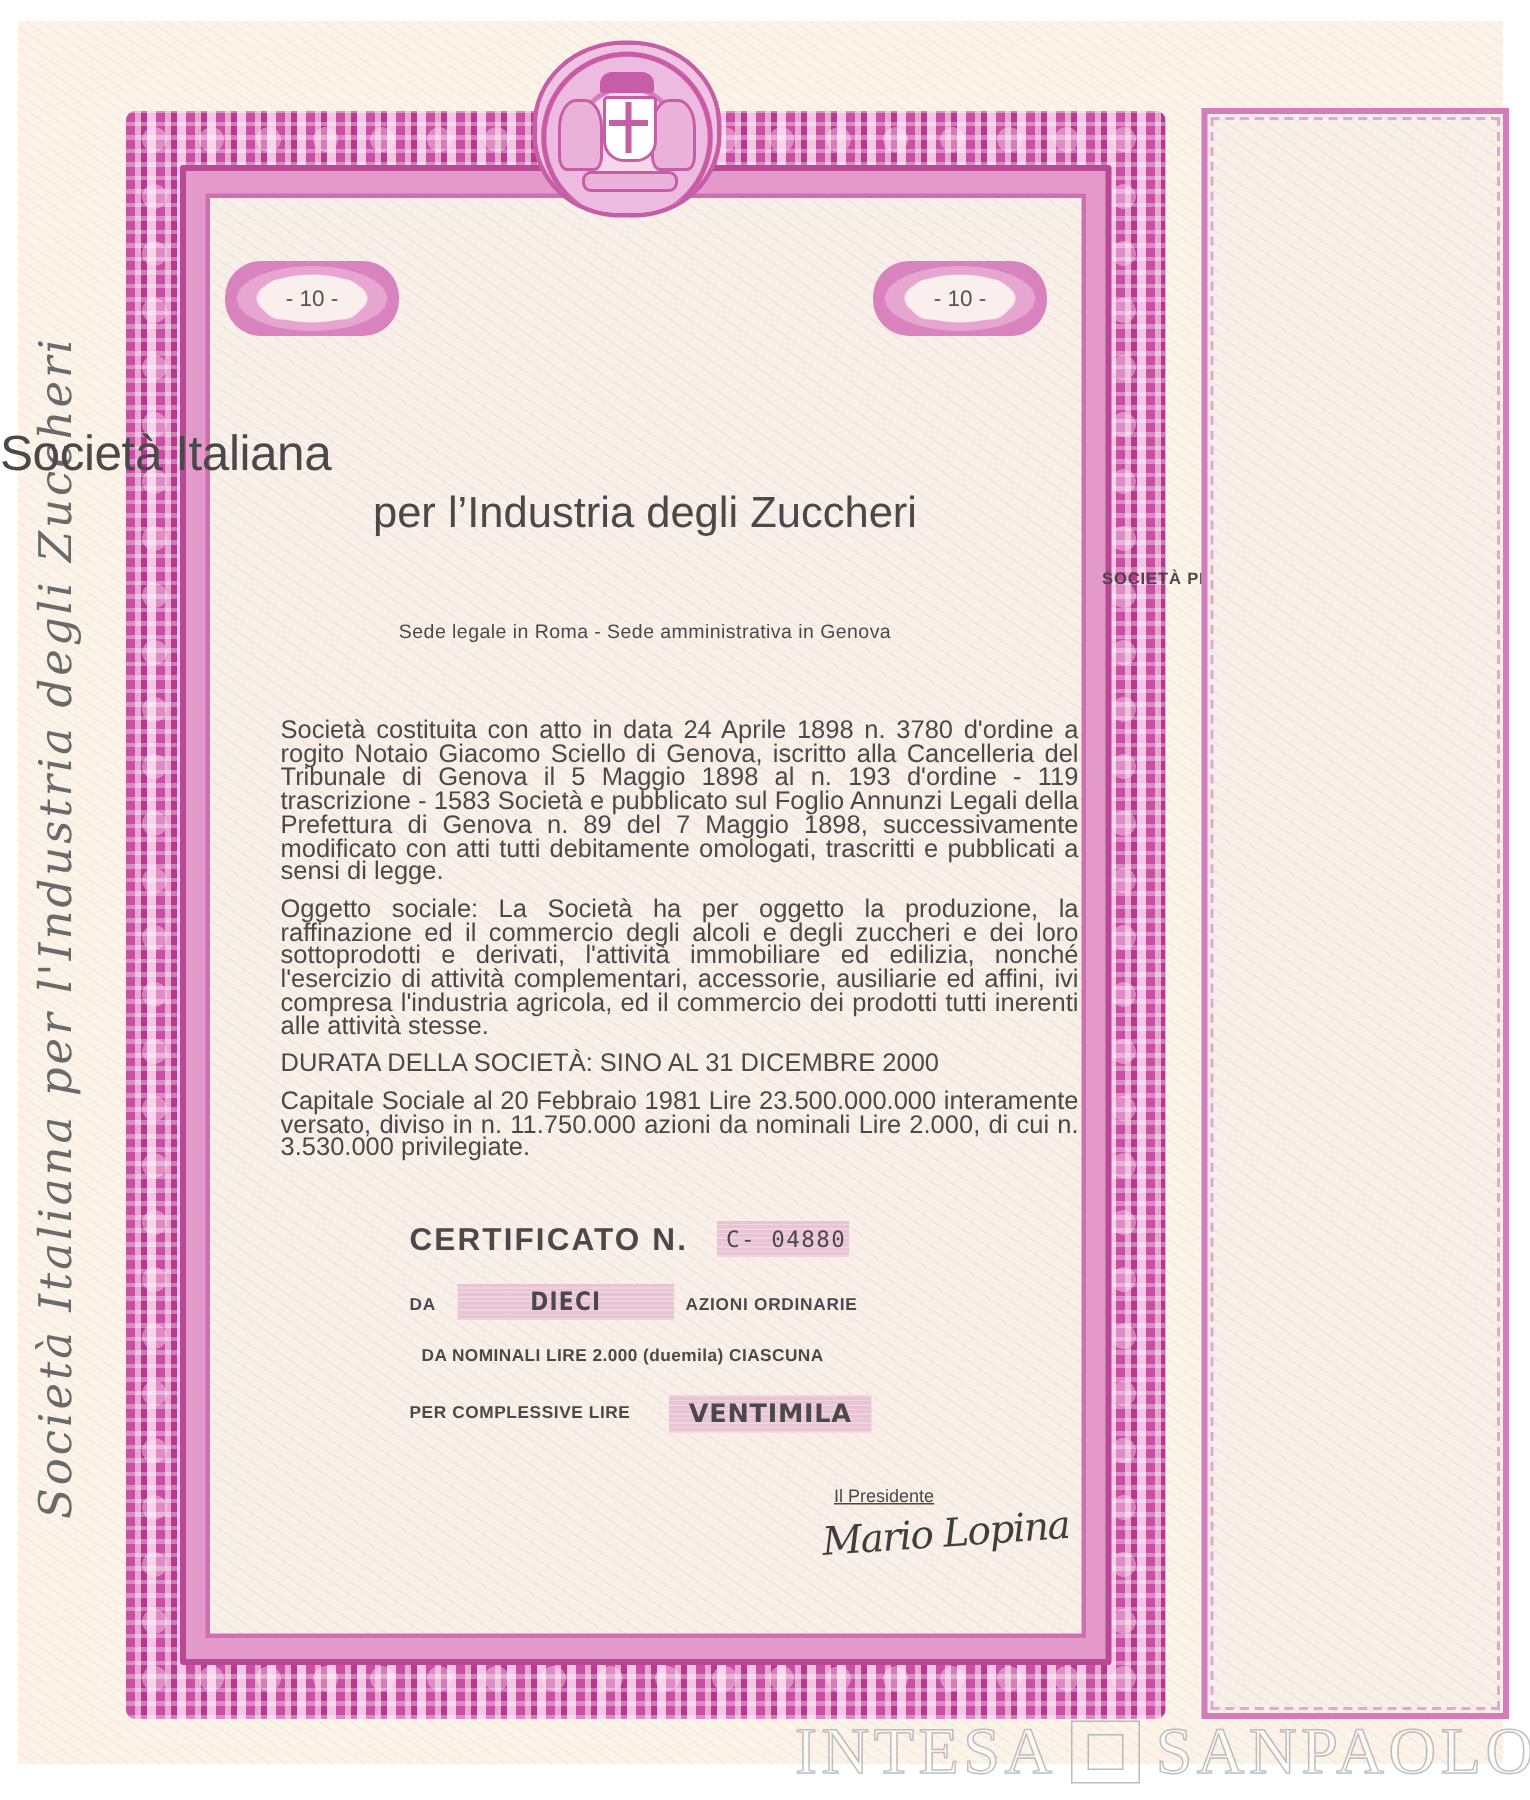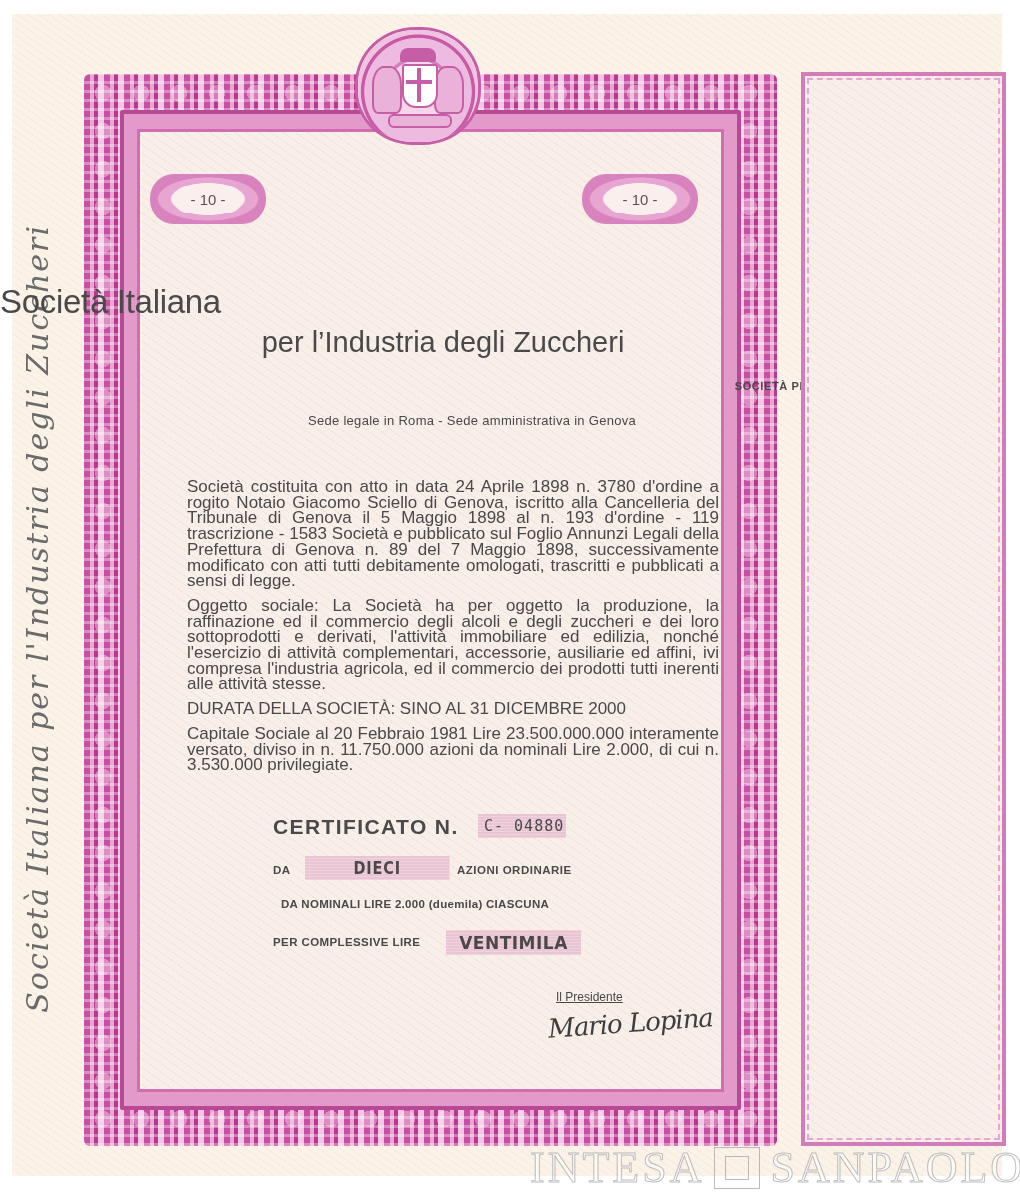--- a/index.html
+++ b/index.html
@@ -76,23 +76,23 @@
     display:flex; align-items:center; justify-content:center;
   }
   .cartouche span {
     background:#fbefee; padding:5px 16px; border-radius:14px;
     font-size:15px; color:#555;
   }
   .cartouche.left { left:150px; }
   .cartouche.right { left:582px; }
   
   .title1 { position:absolute; left:0; width:860px; top:283px; text-align:left; font-size:33px; color:#4a4848; letter-spacing:-0.3px; }
-  .title2 { position:absolute; left:0; width:860px; top:326px; text-align:center; font-size:29px; color:#4a4848;padding-left:13px; }
+  .title2 { position:absolute; left:0; width:860px; top:326px; text-align:center; font-size:29px; color:#4a4848; }
   .subtitle { position:absolute; left:0; width:860px; top:380px; text-align:right; font-size:11px; font-weight:bold; color:#4a4848; letter-spacing:0.6px; }
-  .seat { position:absolute; left:0; width:860px; top:413px; text-align:center; font-size:13px; color:#4a4848; letter-spacing:0.3px;margin-left:42px; }
+  .seat { position:absolute; left:0; width:860px; top:413px; text-align:center; font-size:13px; color:#4a4848; letter-spacing:0.3px; }
   .body-text {
     position:absolute; left:187px; width:532px; top:479px;
     font-size:17px; line-height:15.7px; color:#4a4848; text-align:justify;
   }
   .body-text p { margin:0 0 9px 0; }
   
   .cert-row { position:absolute; color:#4a4848; font-weight:bold; }
   .cert-title { left:273px; top:815px; font-size:21px; letter-spacing:1.4px; }
   .pink-box {
     position:absolute; background:#e9c5d3;

